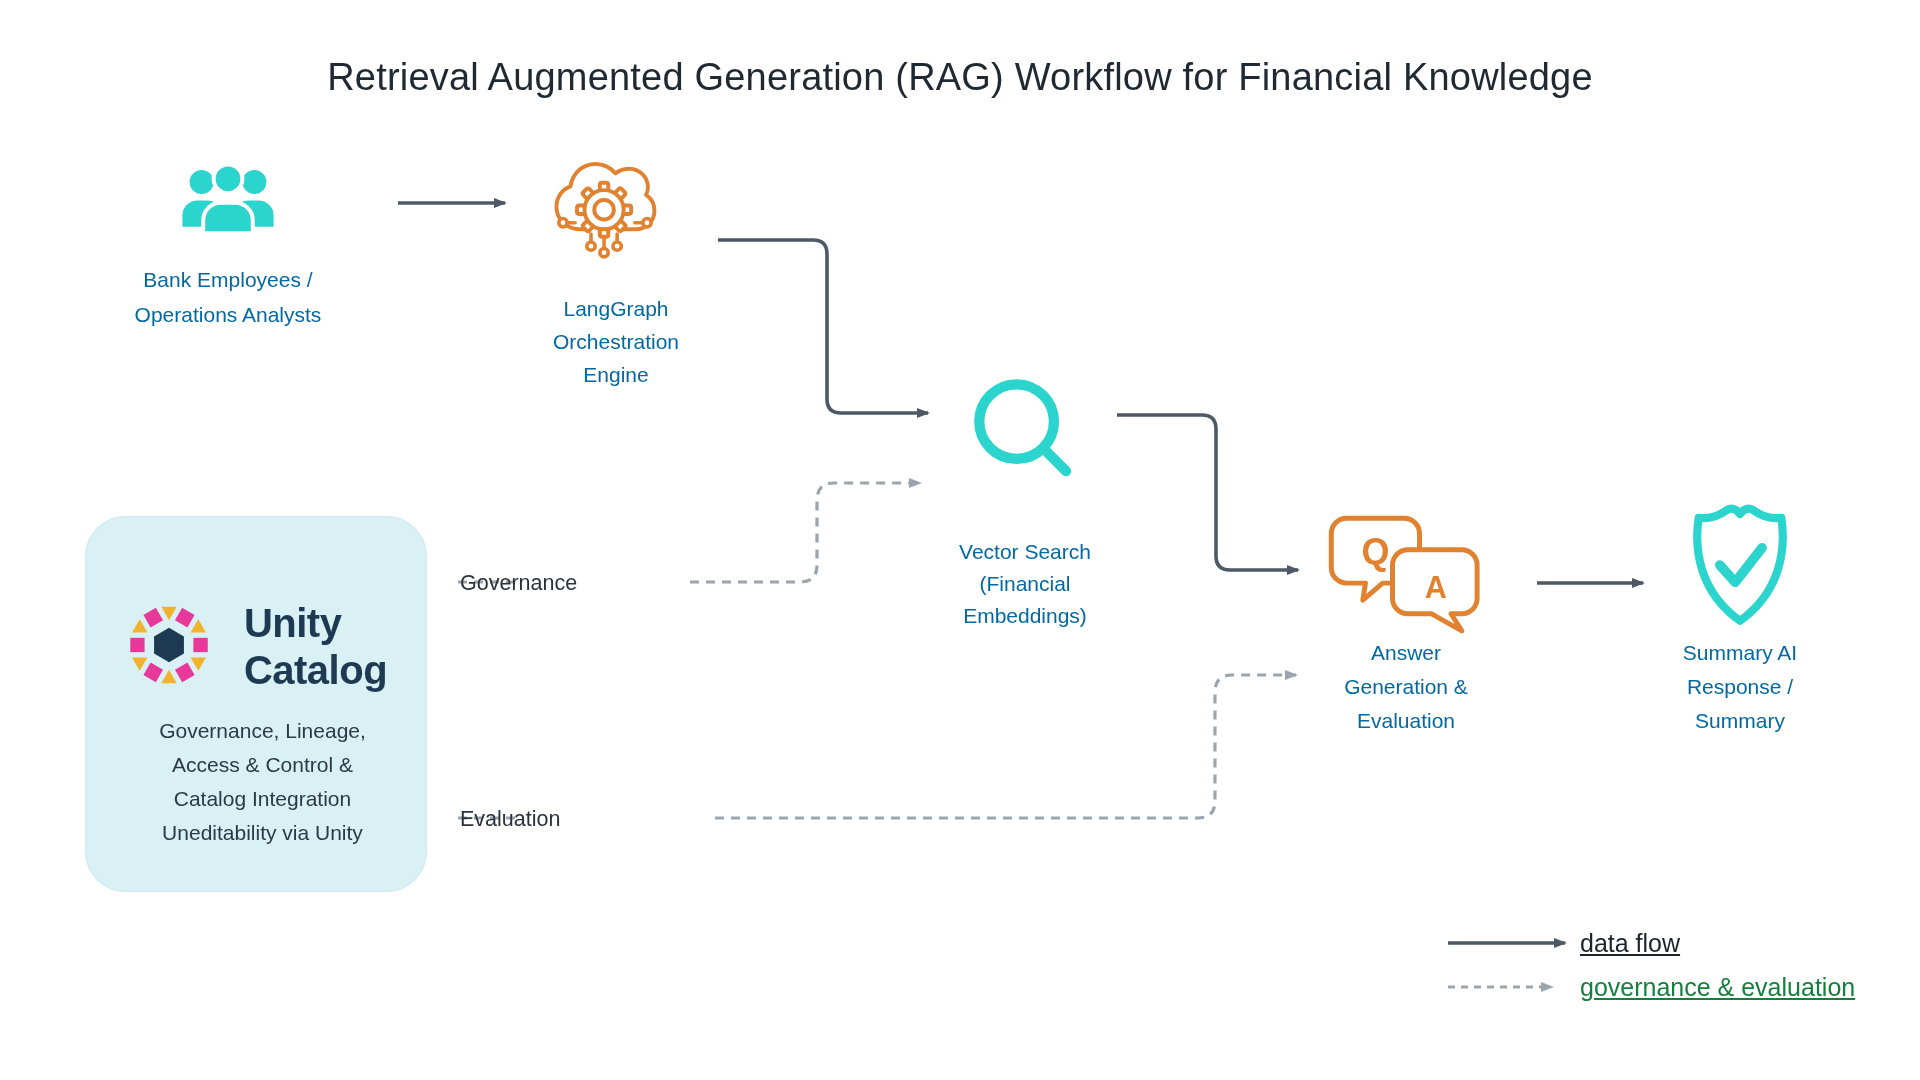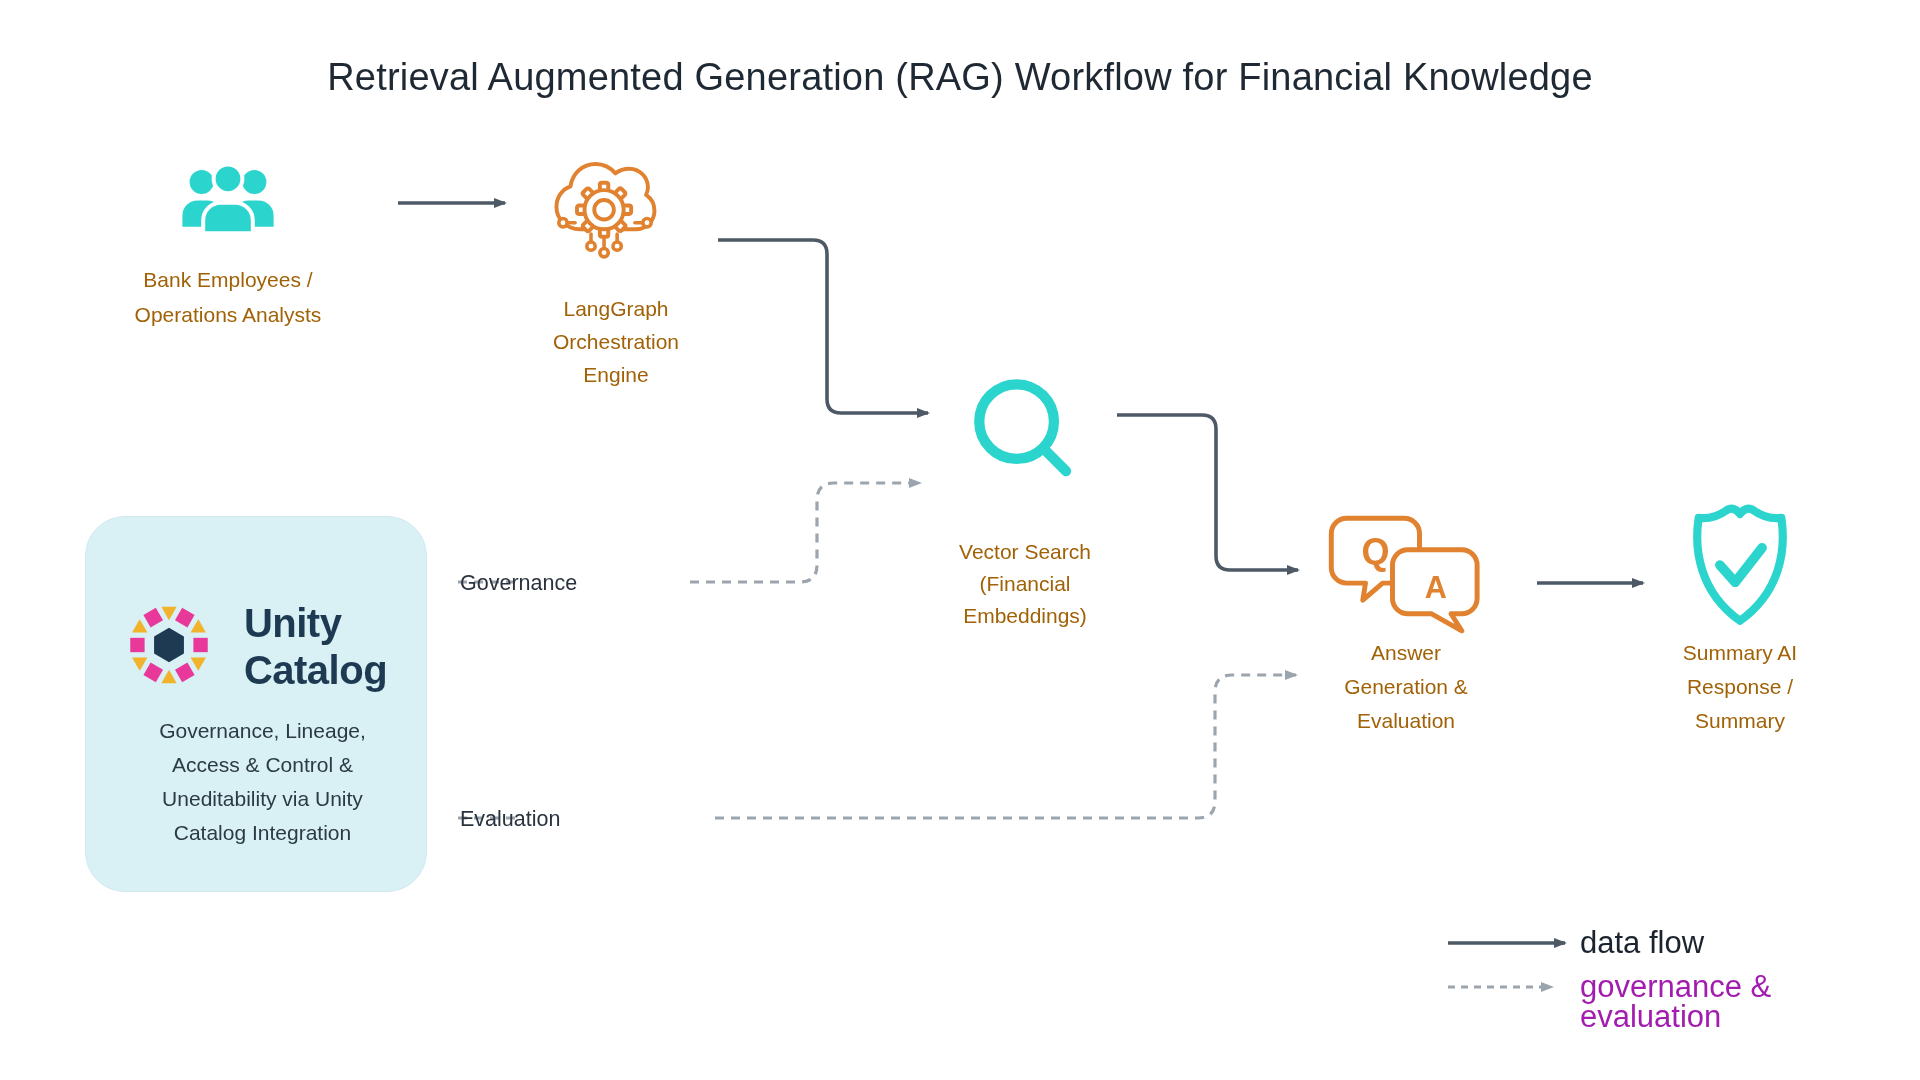--- a/index.html
+++ b/index.html
@@ -3,34 +3,34 @@
 <meta charset="utf-8">
 <style>
   html,body{margin:0;padding:0;background:#ffffff;}
   body{width:1920px;height:1080px;position:relative;overflow:hidden;
        font-family:"Liberation Sans",sans-serif;color:#28323c;}
   .abs{position:absolute;}
   .title{left:0;right:0;top:56px;text-align:center;font-size:38px;font-weight:500;
          color:#1f2933;letter-spacing:0.2px;}
   svg.overlay{position:absolute;left:0;top:0;width:1920px;height:1080px;pointer-events:none;}
   .node{position:absolute;display:flex;flex-direction:column;align-items:center;text-align:center;}
-  .node .label{font-size:21px;color:#a16207;}
+  .node .label{font-size:21px;color:#0369a1;}
   .lh35 div{line-height:35px;} .lh33 div{line-height:33px;} .lh32 div{line-height:32px;} .lh34 div{line-height:34px;}
   .unity-box{left:85px;top:516px;width:340px;height:374px;background:#d9f1f5;
              border-radius:40px;border:1px solid #cfe9ee;}
   .brand-row{position:absolute;left:0;right:0;top:80px;height:100px;display:flex;
              justify-content:center;align-items:center;gap:31px;}
   .brand-text{font-size:40px;font-weight:700;color:#1d3a52;line-height:47px;letter-spacing:-0.5px;}
   .unity-desc{position:absolute;left:0;right:0;top:197px;text-align:center;font-size:21px;
               color:#2c3a45;padding-left:13px;}
   .unity-desc div{line-height:34px;}
   .edge-label{position:absolute;width:280px;left:460px;font-size:21.5px;
               color:#2a333d;line-height:30px;}
-  .legend-label{position:absolute;left:1580px;font-size:31px;line-height:30px;}
-  .legend-dark{color:#1b242e;} .legend-muted{color:#a21caf;}
+  .legend-label{position:absolute;left:1580px;font-size:25px;line-height:30px;text-decoration:underline;}
+  .legend-dark{color:#1b242e;} .legend-muted{color:#15803d;}
 </style>
 </head>
 <body>
 
 <div class="abs title">Retrieval Augmented Generation (RAG) Workflow for Financial Knowledge</div>
 
 <svg class="overlay" viewBox="0 0 1920 1080">
   <defs>
     <marker id="ah-solid" markerUnits="userSpaceOnUse" markerWidth="14" markerHeight="12" refX="11" refY="5" orient="auto">
       <path d="M0,0 L13,5 L0,10 Z" fill="#4d5a66"></path>
@@ -209,22 +209,22 @@
       </svg>
     </span>
     <div class="brand-text">
       <div>Unity</div>
       <div>Catalog</div>
     </div>
   </div>
   <div class="unity-desc">
     <div>Governance, Lineage,</div>
     <div>Access &amp; Control &amp;</div>
+    <div>Catalog Integration</div>
     <div>Uneditability via Unity</div>
-    <div>Catalog Integration</div>
   </div>
 </div>
 
 <div class="edge-label" style="top:568px;">Governance</div>
 <div class="edge-label" style="top:804px;">Evaluation</div>
 
 <div class="legend-label legend-dark" style="top:928px;">data flow</div>
 <div class="legend-label legend-muted" style="top:972px;">governance &amp; evaluation</div>
 
 </body></html>

